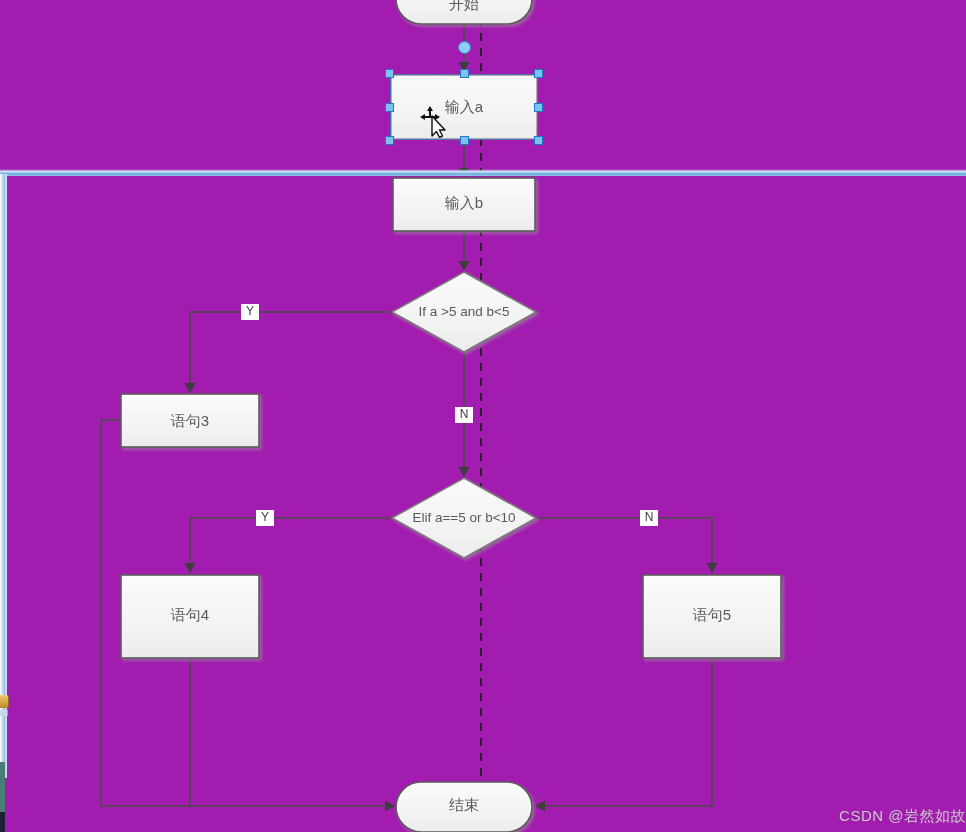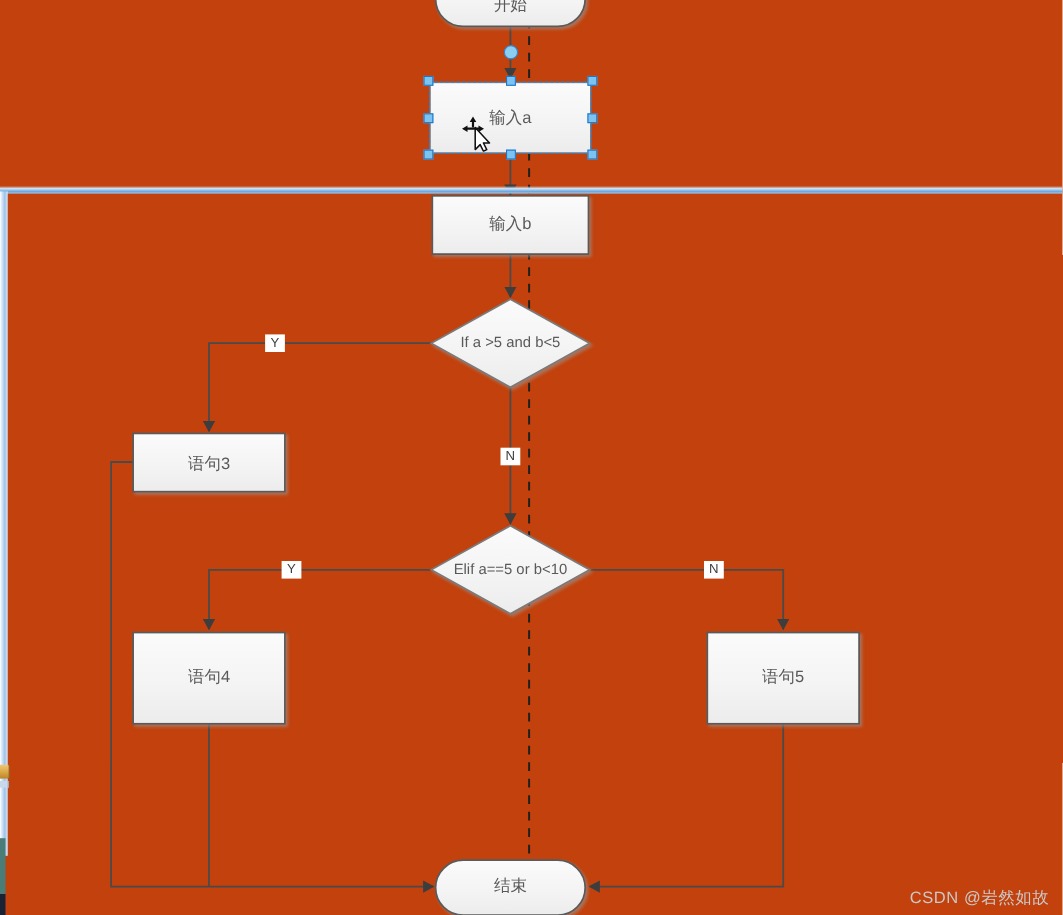--- a/index.html
+++ b/index.html
@@ -10,21 +10,21 @@
   body {
     width: 966px; height: 832px;
     position: relative;
     overflow: hidden;
     font-family: "Liberation Sans", "DejaVu Sans", sans-serif;
   }
 
   
   #app-canvas {
     position: absolute; inset: 0;
-    background: #c2410c;
+    background: #a21caf;
   }
 
   
   #pane-divider {
     position: absolute;
     left: 0; top: 169px;
     width: 966px; height: 7px;
     background: linear-gradient(to bottom,
         rgba(255,255,255,0) 0%,
         #cfe4f7 35%,
@@ -131,21 +131,21 @@
   #mouse-cursor {
     position: absolute;
     left: 419px; top: 104px;
     width: 34px; height: 34px;
     pointer-events: none;
   }
 
   
   #watermark {
     position: absolute;
-    right: 12px; bottom: 6px;
+    right: 0; bottom: 6px;
     color: #c9c9c9;
     font-size: 15px;
     font-family: "Liberation Sans", "DejaVu Sans", sans-serif;
     letter-spacing: .5px;
     white-space: nowrap;
   }
 </style>
 </head>
 <body>
 

